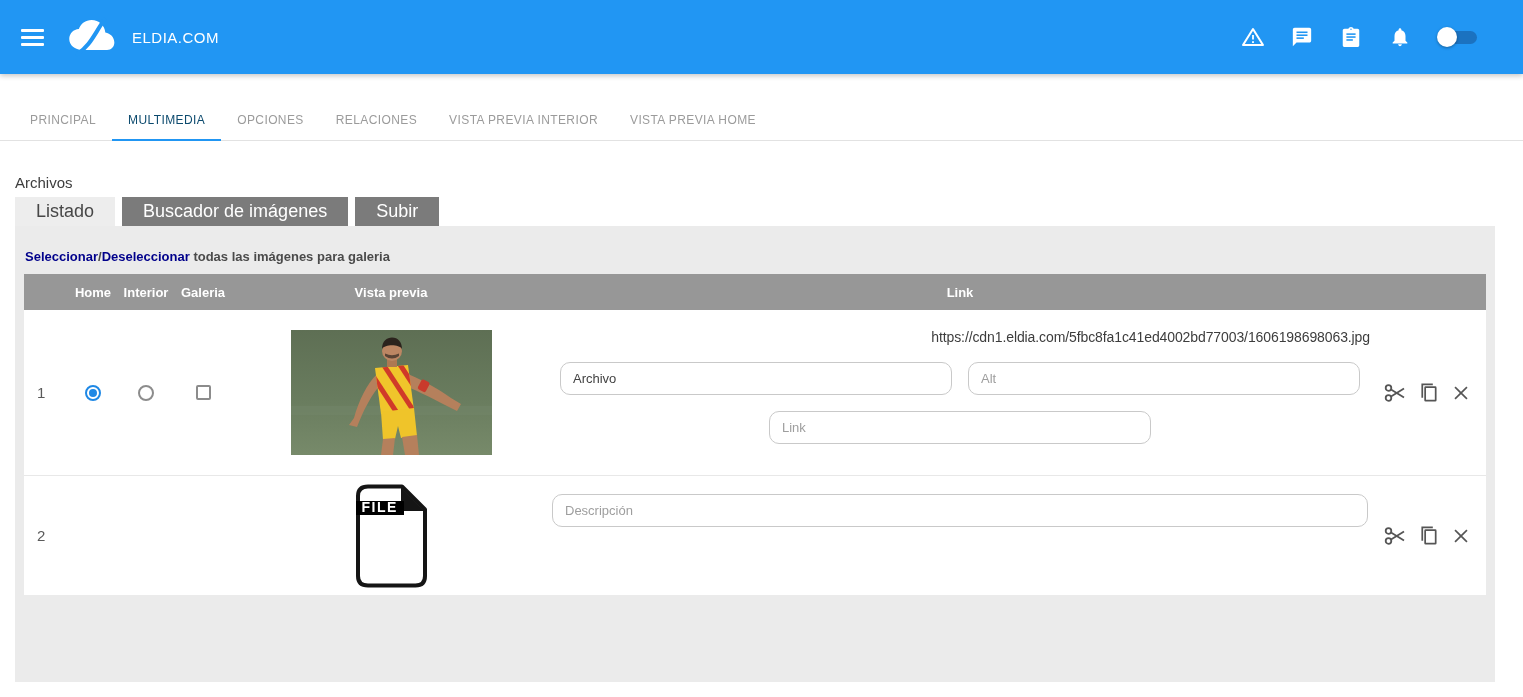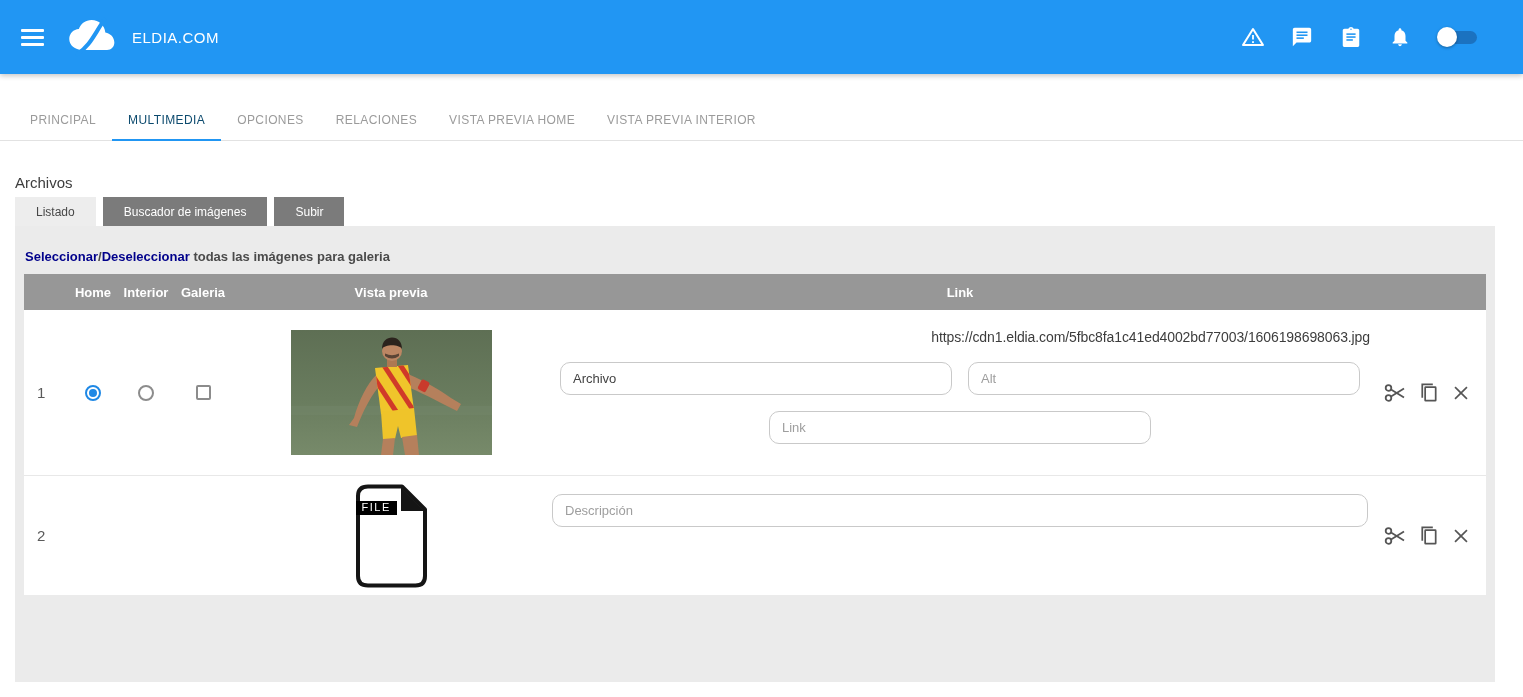--- a/index.html
+++ b/index.html
@@ -25,21 +25,21 @@
   
   .tabs { display:flex; margin-top:26px; padding-left:14px; border-bottom:1px solid #e2e2e2;align-items:center; }
   .tab { padding:13px 16px 12px; font-size:12px; font-weight:500; letter-spacing:.4px;
     color:#9b9b9b; cursor:pointer; border-bottom:2px solid transparent; margin-bottom:-1px;
     white-space:nowrap; }
   .tab.on { color:#0c4a6e; border-bottom-color:#2196F3; }
 
   
   .section-title { margin:33px 0 6px 15px; font-size:15px; color:#3d3d3d; }
   .subtabs { display:flex; margin-left:15px; gap:7px; height:29px; }
-  .subtab { display:flex; align-items:center; padding:8px 21px; font-size:12px;
+  .subtab { display:flex; align-items:center; padding:8px 21px; font-size:18px;
     background:#7b7b7b; color:#fff; cursor:pointer; white-space:nowrap; }
   .subtab.on { background:#EDEDED; color:#474747; }
 
   .panel { margin-left:15px; width:1480px; height:456px; background:#EBEBEB; padding:9px; }
   .select-line { margin:14px 0 10px 1px; font-size:13px; font-weight:700; color:#4a4a4a; }
   .select-line .lnk { color:#00008B; cursor:pointer; }
 
   .ftable { width:1462px; }
   .thead, .trow { display:grid; grid-template-columns:44px 50px 56px 58px 318px 1fr 116px; }
   .thead { background:#979797; height:36px; align-items:center; }
@@ -71,21 +71,21 @@
   .desc-wrap { margin-top:18px; padding:0 2px; }
   .desc-wrap input { width:100%; }
 
   .actions { display:flex; align-items:center; justify-content:center; gap:9px; }
   .ibtn { width:24px; height:24px; display:flex; align-items:center; justify-content:center; cursor:pointer; }
 
   .preview-img { width:201px; height:125px; display:block; }
 
   .file-icon { position:relative; width:73px; height:104px; }
   .file-banner { position:absolute; left:1px; top:17px; background:#000; color:#fff;
-    font-size:11px; font-weight:400; letter-spacing:1.5px; padding:1px 6px 2px; line-height:11px; }
+    font-size:14px; font-weight:700; letter-spacing:1.5px; padding:1px 6px 2px; line-height:11px; }
 </style>
 </head>
 <body>
 
 <header class="appbar">
   <div class="menu-btn">
       <i></i>
       <i></i>
       <i></i>
     </div>
@@ -134,22 +134,22 @@
       <div class="thumb"></div>
     </div>
   </div>
 </header>
 
 <nav class="tabs">
   <div class="tab">PRINCIPAL</div>
   <div class="tab on">MULTIMEDIA</div>
   <div class="tab">OPCIONES</div>
   <div class="tab">RELACIONES</div>
+  <div class="tab">VISTA PREVIA INTERIOR</div>
   <div class="tab">VISTA PREVIA HOME</div>
-  <div class="tab">VISTA PREVIA INTERIOR</div>
 </nav>
 
 <div class="section-title">Archivos</div>
 
 <div class="subtabs">
   <div class="subtab on">Listado</div>
   <div class="subtab">Buscador de imágenes</div>
   <div class="subtab">Subir</div>
 </div>
 

